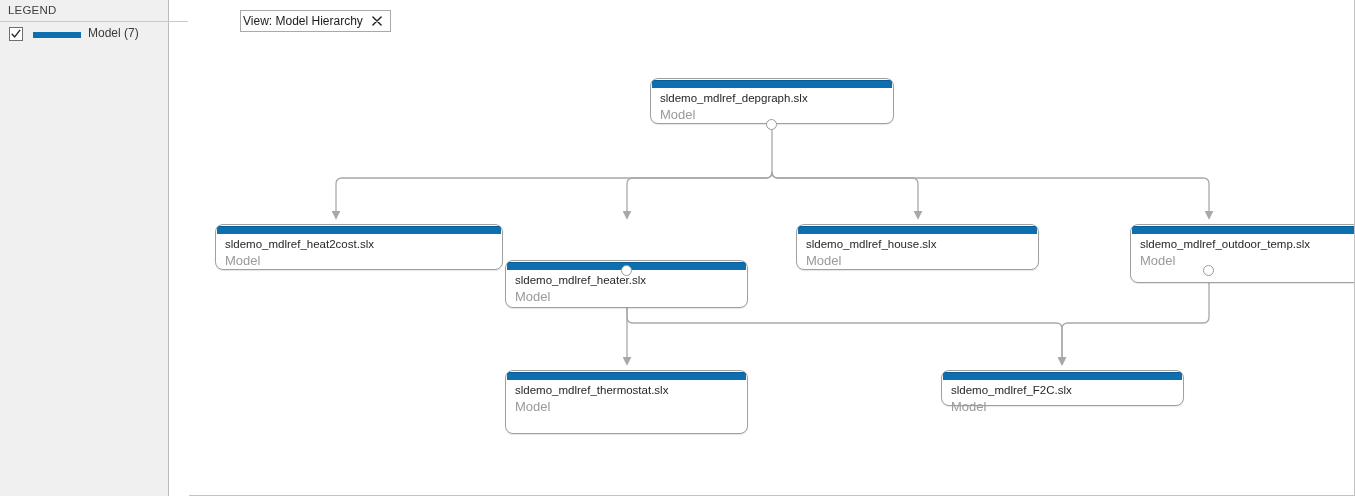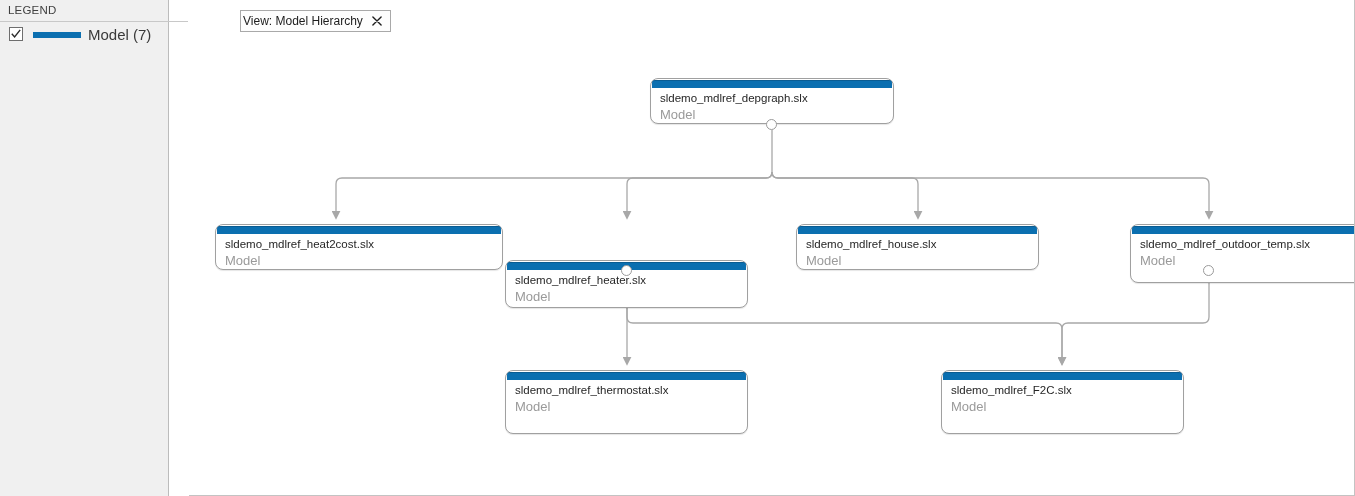--- a/index.html
+++ b/index.html
@@ -34,21 +34,21 @@
     position:absolute;left:9px;top:4px;width:14px;height:14px;
     background:#ffffff;border:1px solid #6e6e6e;box-sizing:border-box;
   }
   #legend-checkbox svg{position:absolute;left:1px;top:1px;}
   #legend-swatch{
     position:absolute;left:33px;top:9px;width:48px;height:6px;
     background:#0b6fb0;
   }
   #legend-label{
     position:absolute;left:88px;top:3px;
-    font-size:15px;color:#3a3a3a;
+    font-size:12px;color:#3a3a3a;
   }
 
   
   #canvas{
     position:absolute;left:189px;top:0;width:1166px;height:496px;
     background:#ffffff;
     border-bottom:1px solid #c3c3c3;
     border-right:1px solid #c3c3c3;
     box-sizing:border-box;
     overflow:hidden;
@@ -204,20 +204,20 @@
       <div class="node-type">Model</div>
     </div>
     <div class="port" style="left:1014px;top:265px;"></div>
 
     <div class="node" style="left:316px;top:370px;width:243px;height:64px;">
       <div class="node-bar"></div>
       <div class="node-name">sldemo_mdlref_thermostat.slx</div>
       <div class="node-type">Model</div>
     </div>
 
-    <div class="node" style="left:752px;top:370px;width:243px;height:64px;">
+    <div class="node" style="left:752px;top:370px;width:243px;height:36px;">
       <div class="node-bar"></div>
       <div class="node-name">sldemo_mdlref_F2C.slx</div>
       <div class="node-type">Model</div>
     </div>
 
   </div>
 </div>
 
 </body></html>

